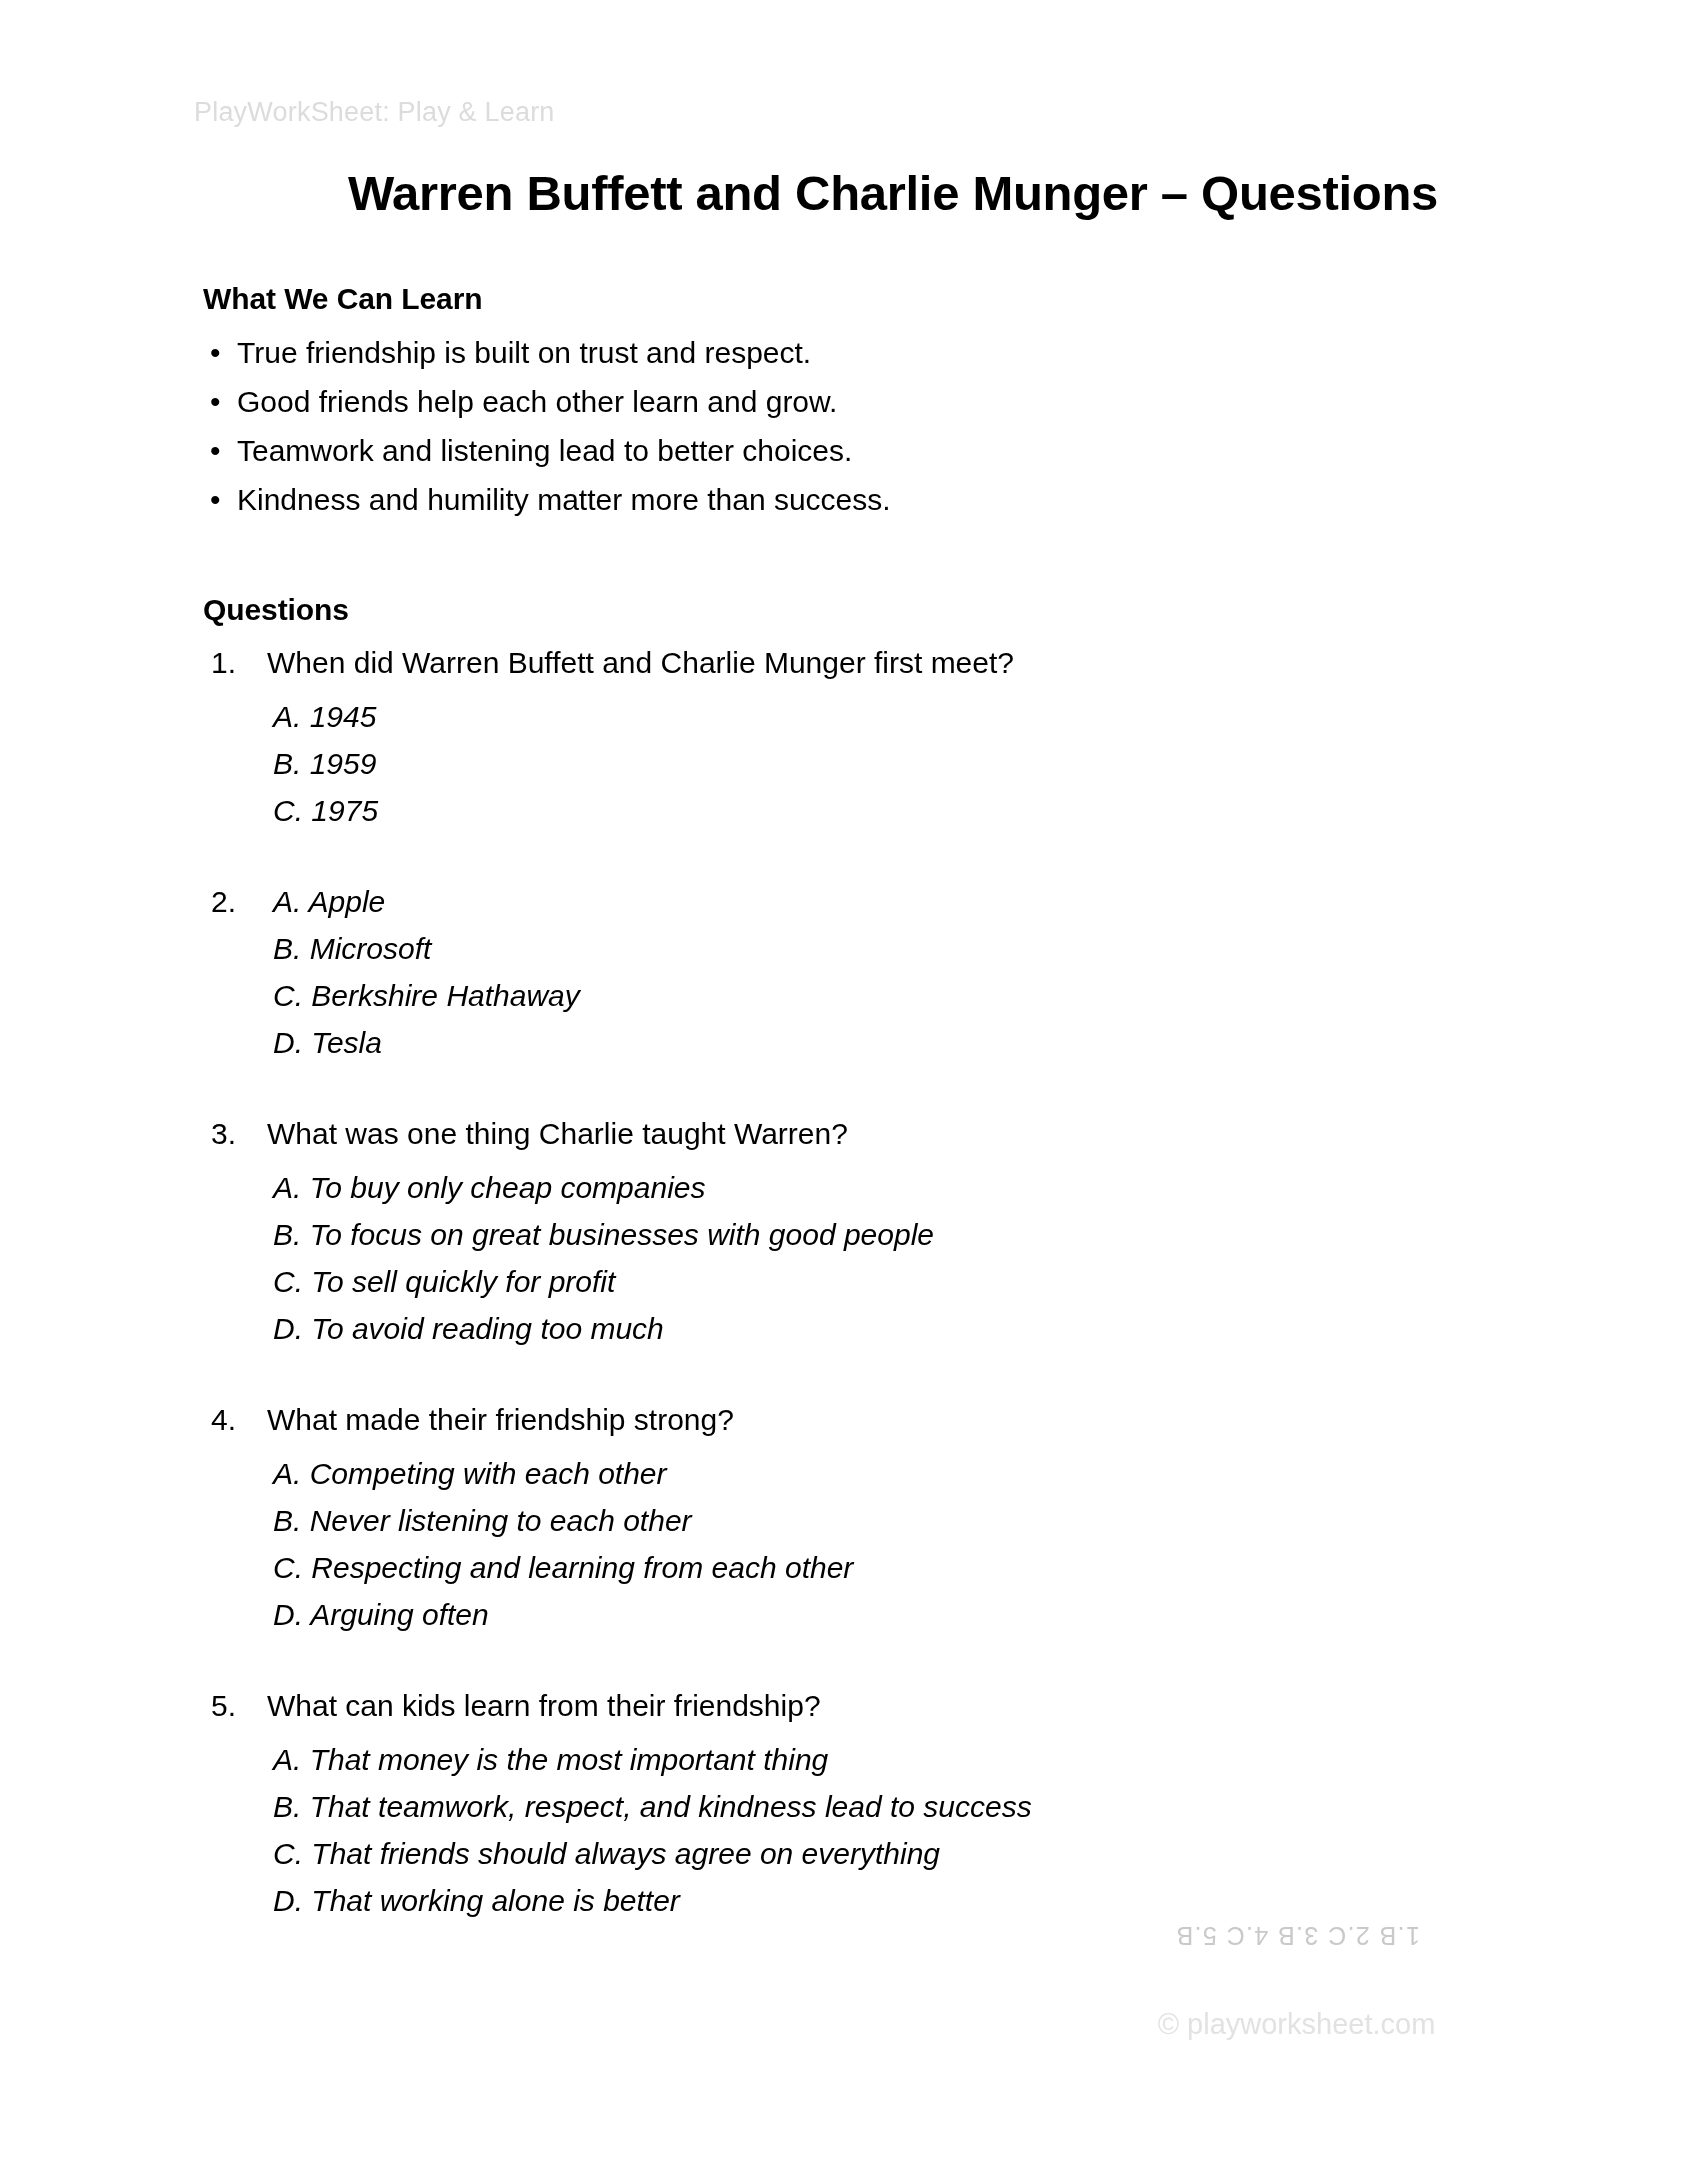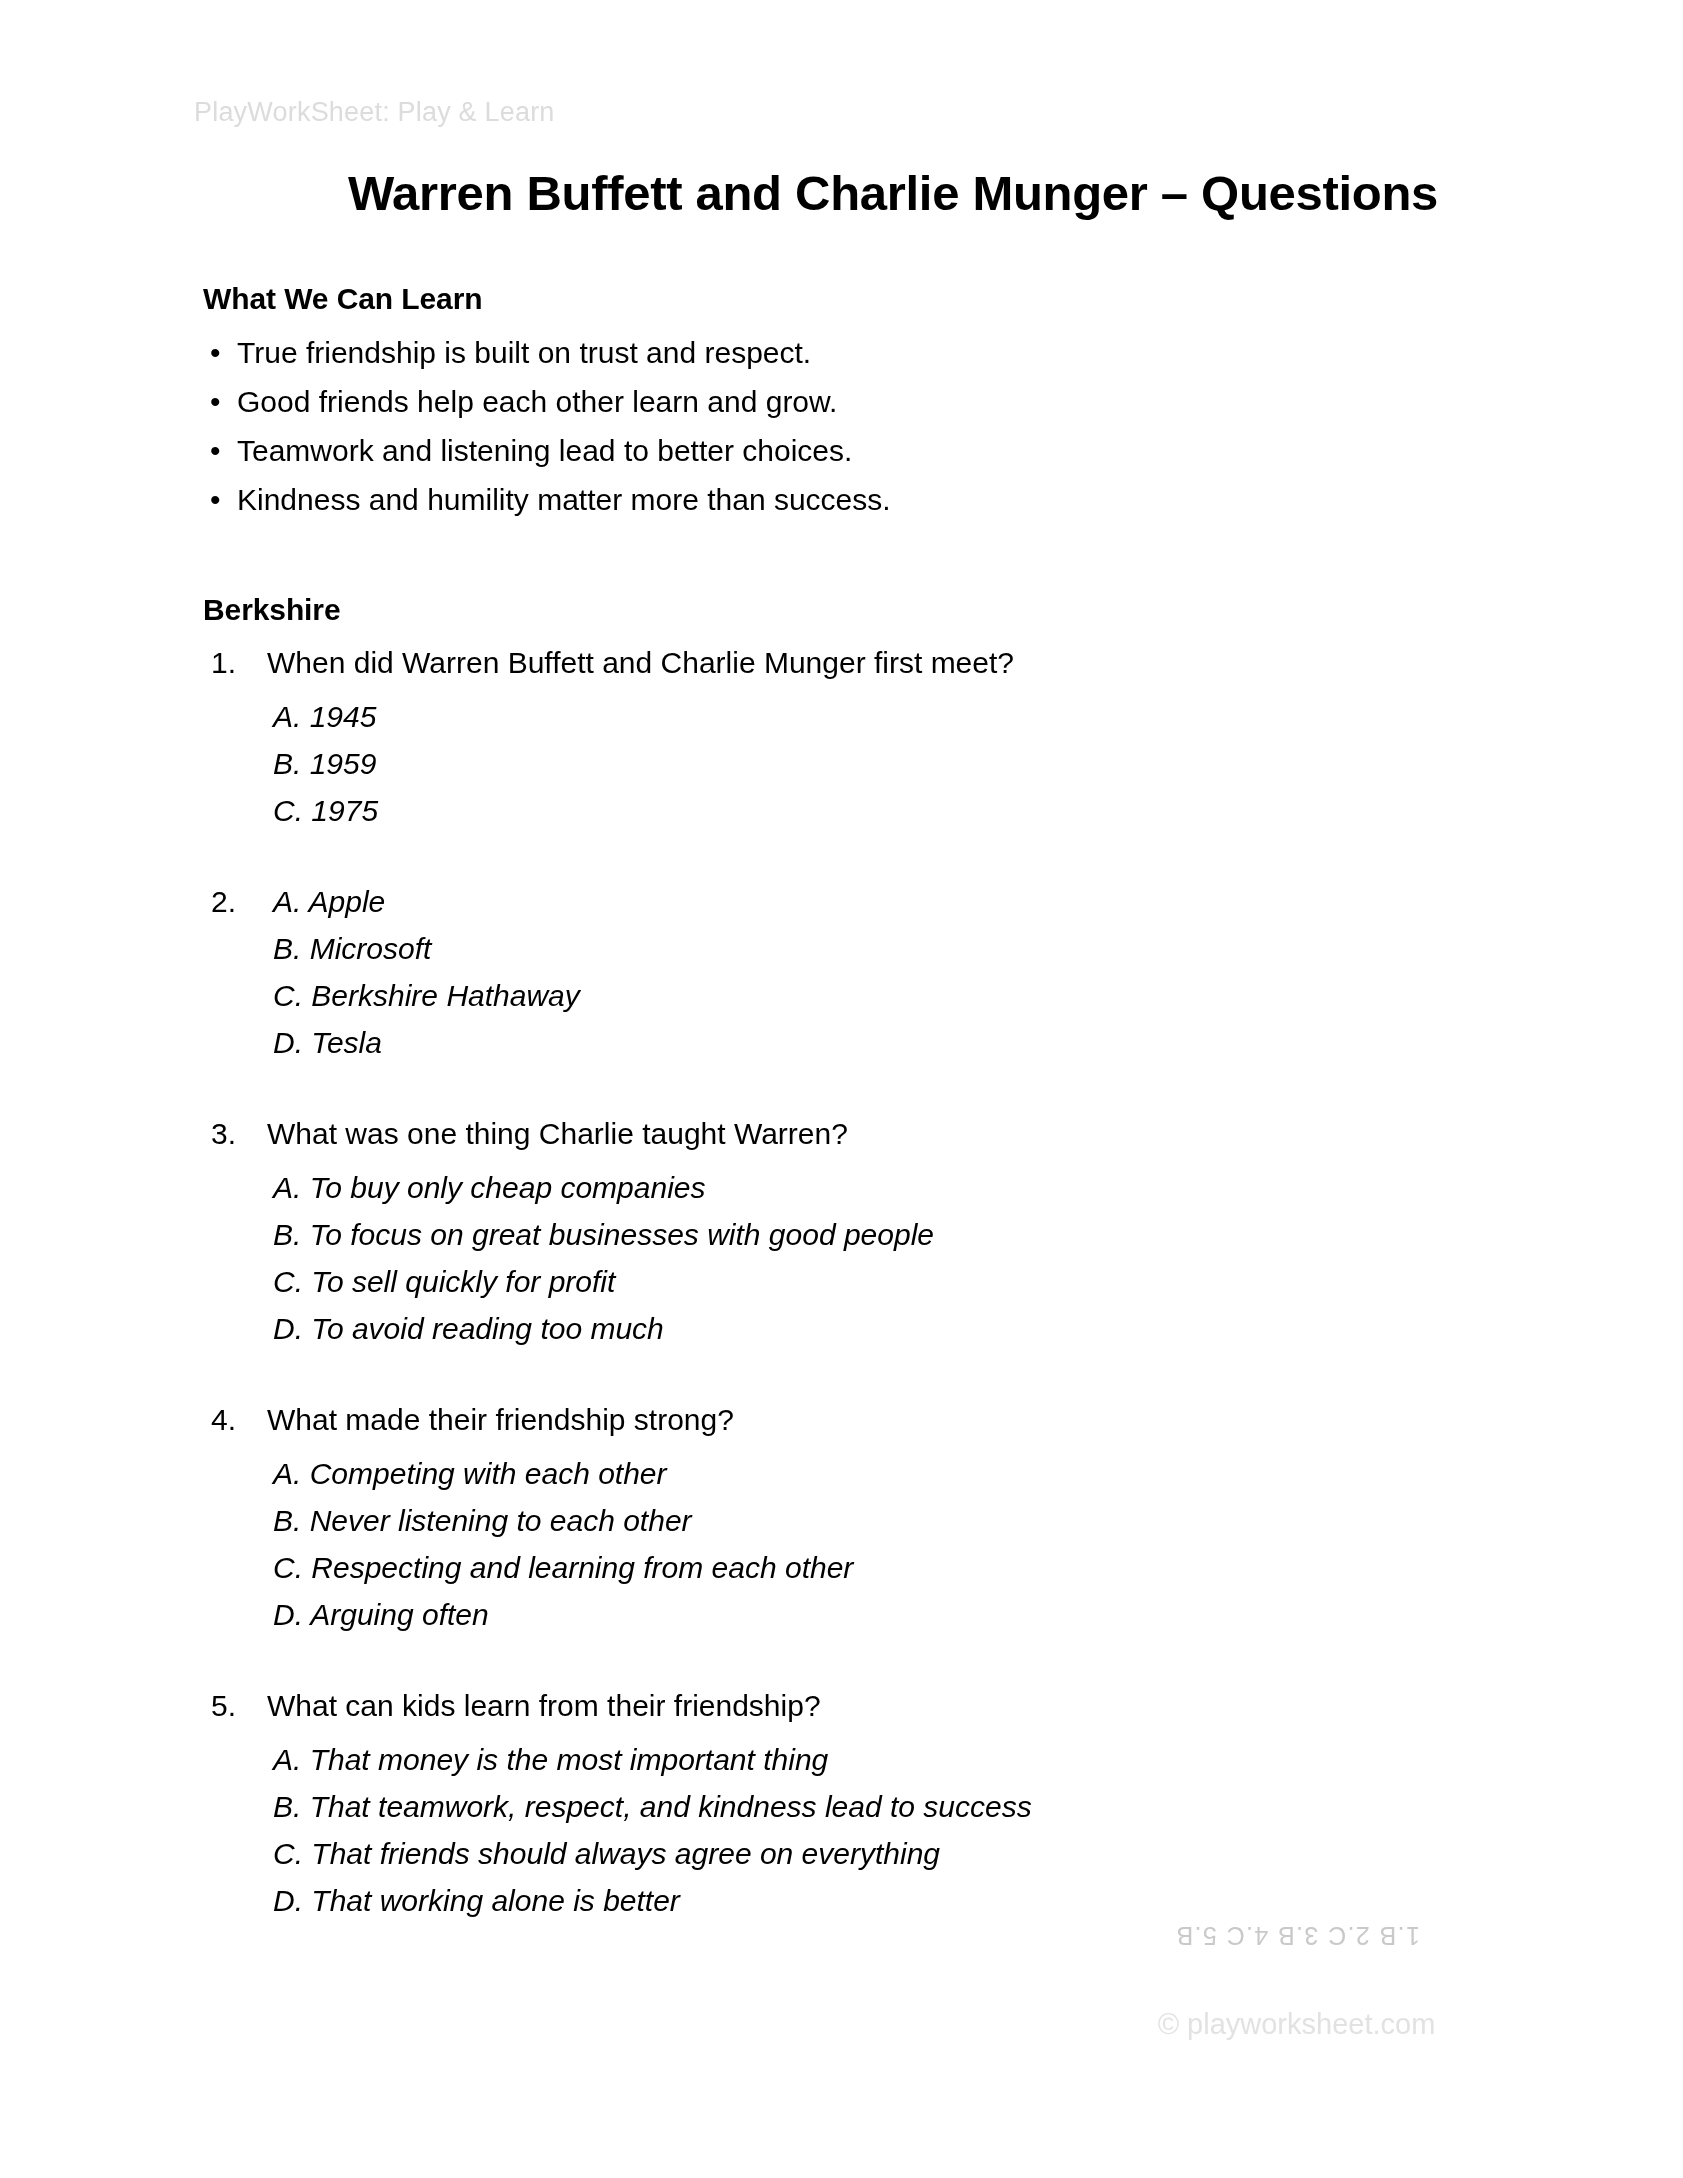--- a/index.html
+++ b/index.html
@@ -178,21 +178,21 @@
         <span>Teamwork and listening lead to better choices.</span>
       </li>
       <li>
         <span class="dot">•</span>
         <span>Kindness and humility matter more than success.</span>
       </li>
     </ul>
 
     <div class="gap-before-questions"></div>
 
-    <div class="section-head">Berkshire</div>
+    <div class="section-head">Questions</div>
 
     <ol class="q-list">
 
       <li class="q-item">
         <div class="q-line">
           <span class="q-num">1.</span>
           <span>When did Warren Buffett and Charlie Munger first meet?</span>
         </div>
         <ul class="opt-list">
           <li>A. 1945</li>

